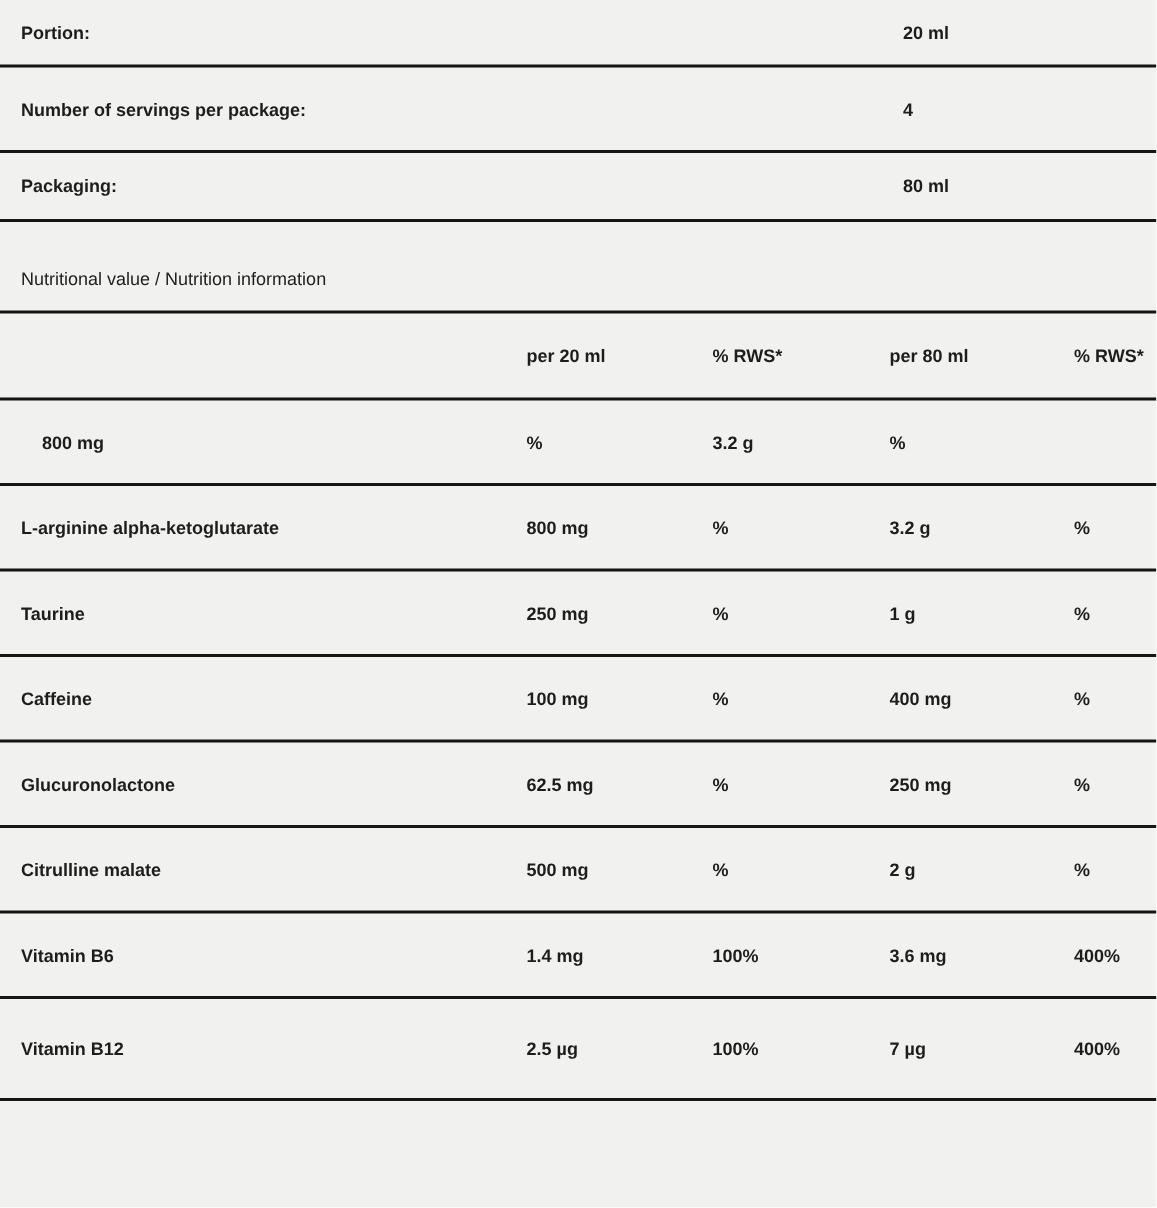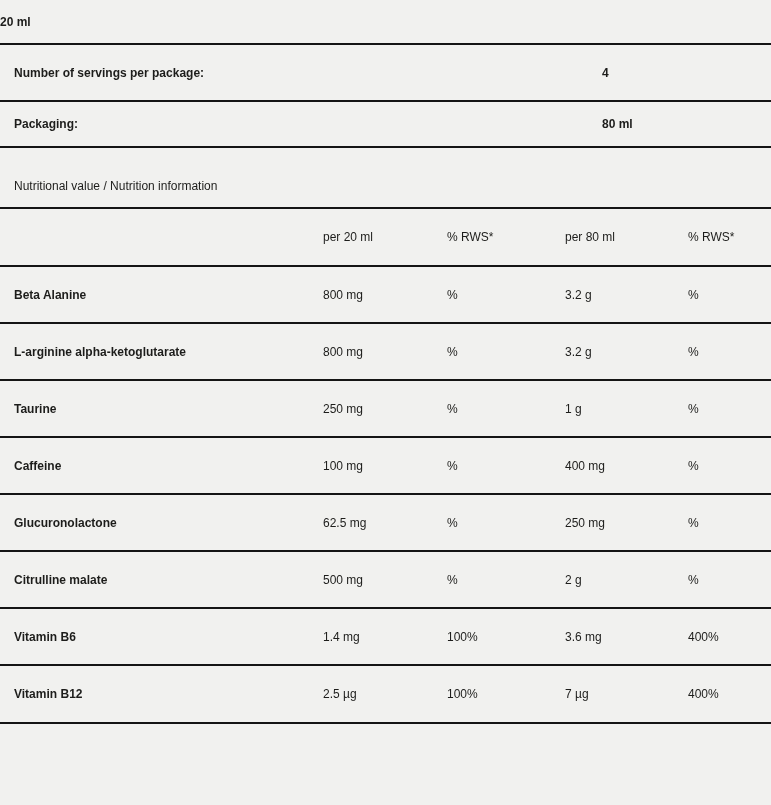--- a/index.html
+++ b/index.html
@@ -53,30 +53,31 @@
   .nutri-row {
     grid-template-columns: 323px 124px 118px 123px 83px;
     height: 57px;
   }
   .nutri-row.header-row { height: 58px; }
   .nutri-row .name-cell {
     padding-left: 14px;
     font-weight: bold;
   }
   .nutri-row .head-cell,
-  .nutri-row .val-cell { font-weight: normal; }
-  #nutrition-body .nutri-row:last-child { height: 58px; }
+  .nutri-row .val-cell { font-weight: bold; margin-left: 28px; }
+  #nutrition-body .nutri-row:last-child { height: 68px; }
 </style>
 </head>
 <body>
 
 <div class="sheet">
 
   <div id="product-info">
   <div class="row info-row">
+    <div class="cell label-cell">Portion:</div>
     <div class="cell value-cell">20 ml</div>
   </div>
 
   <div class="row info-row">
     <div class="cell label-cell">Number of servings per package:</div>
     <div class="cell value-cell">4</div>
   </div>
 
   <div class="row info-row">
     <div class="cell label-cell">Packaging:</div>
@@ -92,21 +93,20 @@
   <div class="row nutri-row header-row">
     <div class="cell name-cell"></div>
     <div class="cell head-cell">per 20 ml</div>
     <div class="cell head-cell">% RWS*</div>
     <div class="cell head-cell">per 80 ml</div>
     <div class="cell head-cell">% RWS*</div>
   </div>
 
   <div id="nutrition-body">
   <div class="row nutri-row">
-    <div class="cell name-cell">Beta Alanine</div>
     <div class="cell val-cell">800 mg</div>
     <div class="cell val-cell">%</div>
     <div class="cell val-cell">3.2 g</div>
     <div class="cell val-cell">%</div>
   </div>
 
   <div class="row nutri-row">
     <div class="cell name-cell">L-arginine alpha-ketoglutarate</div>
     <div class="cell val-cell">800 mg</div>
     <div class="cell val-cell">%</div>

